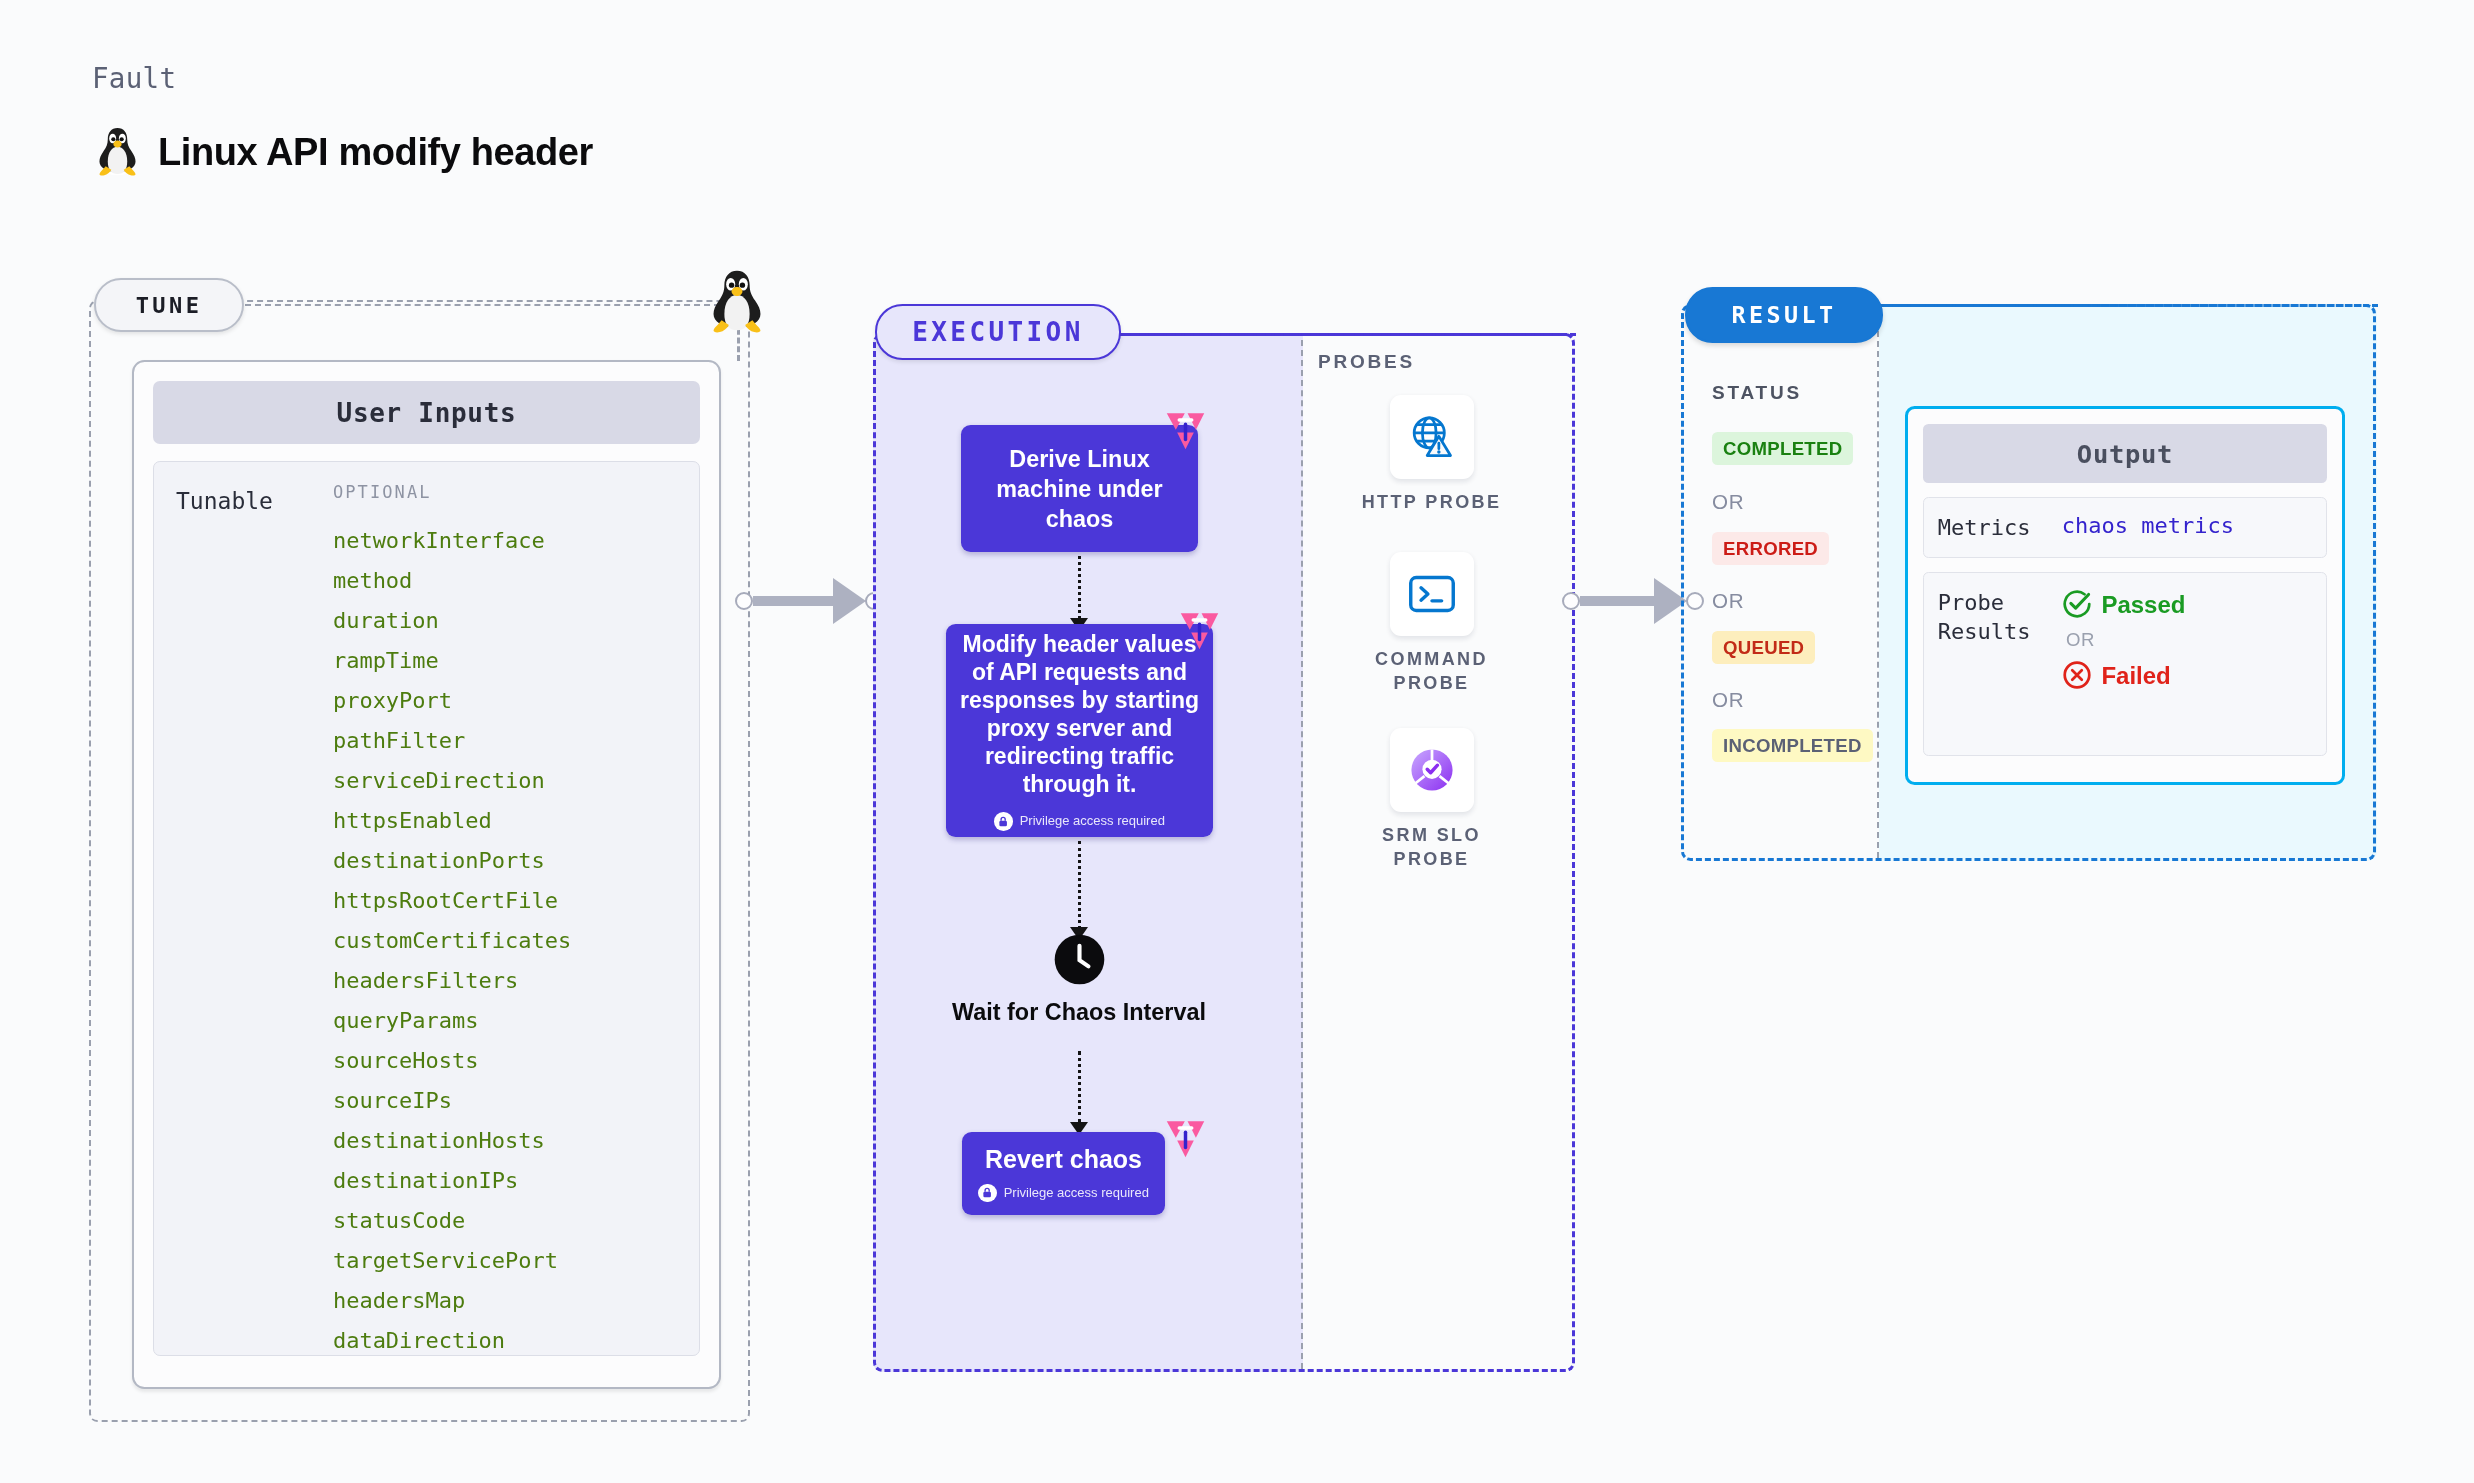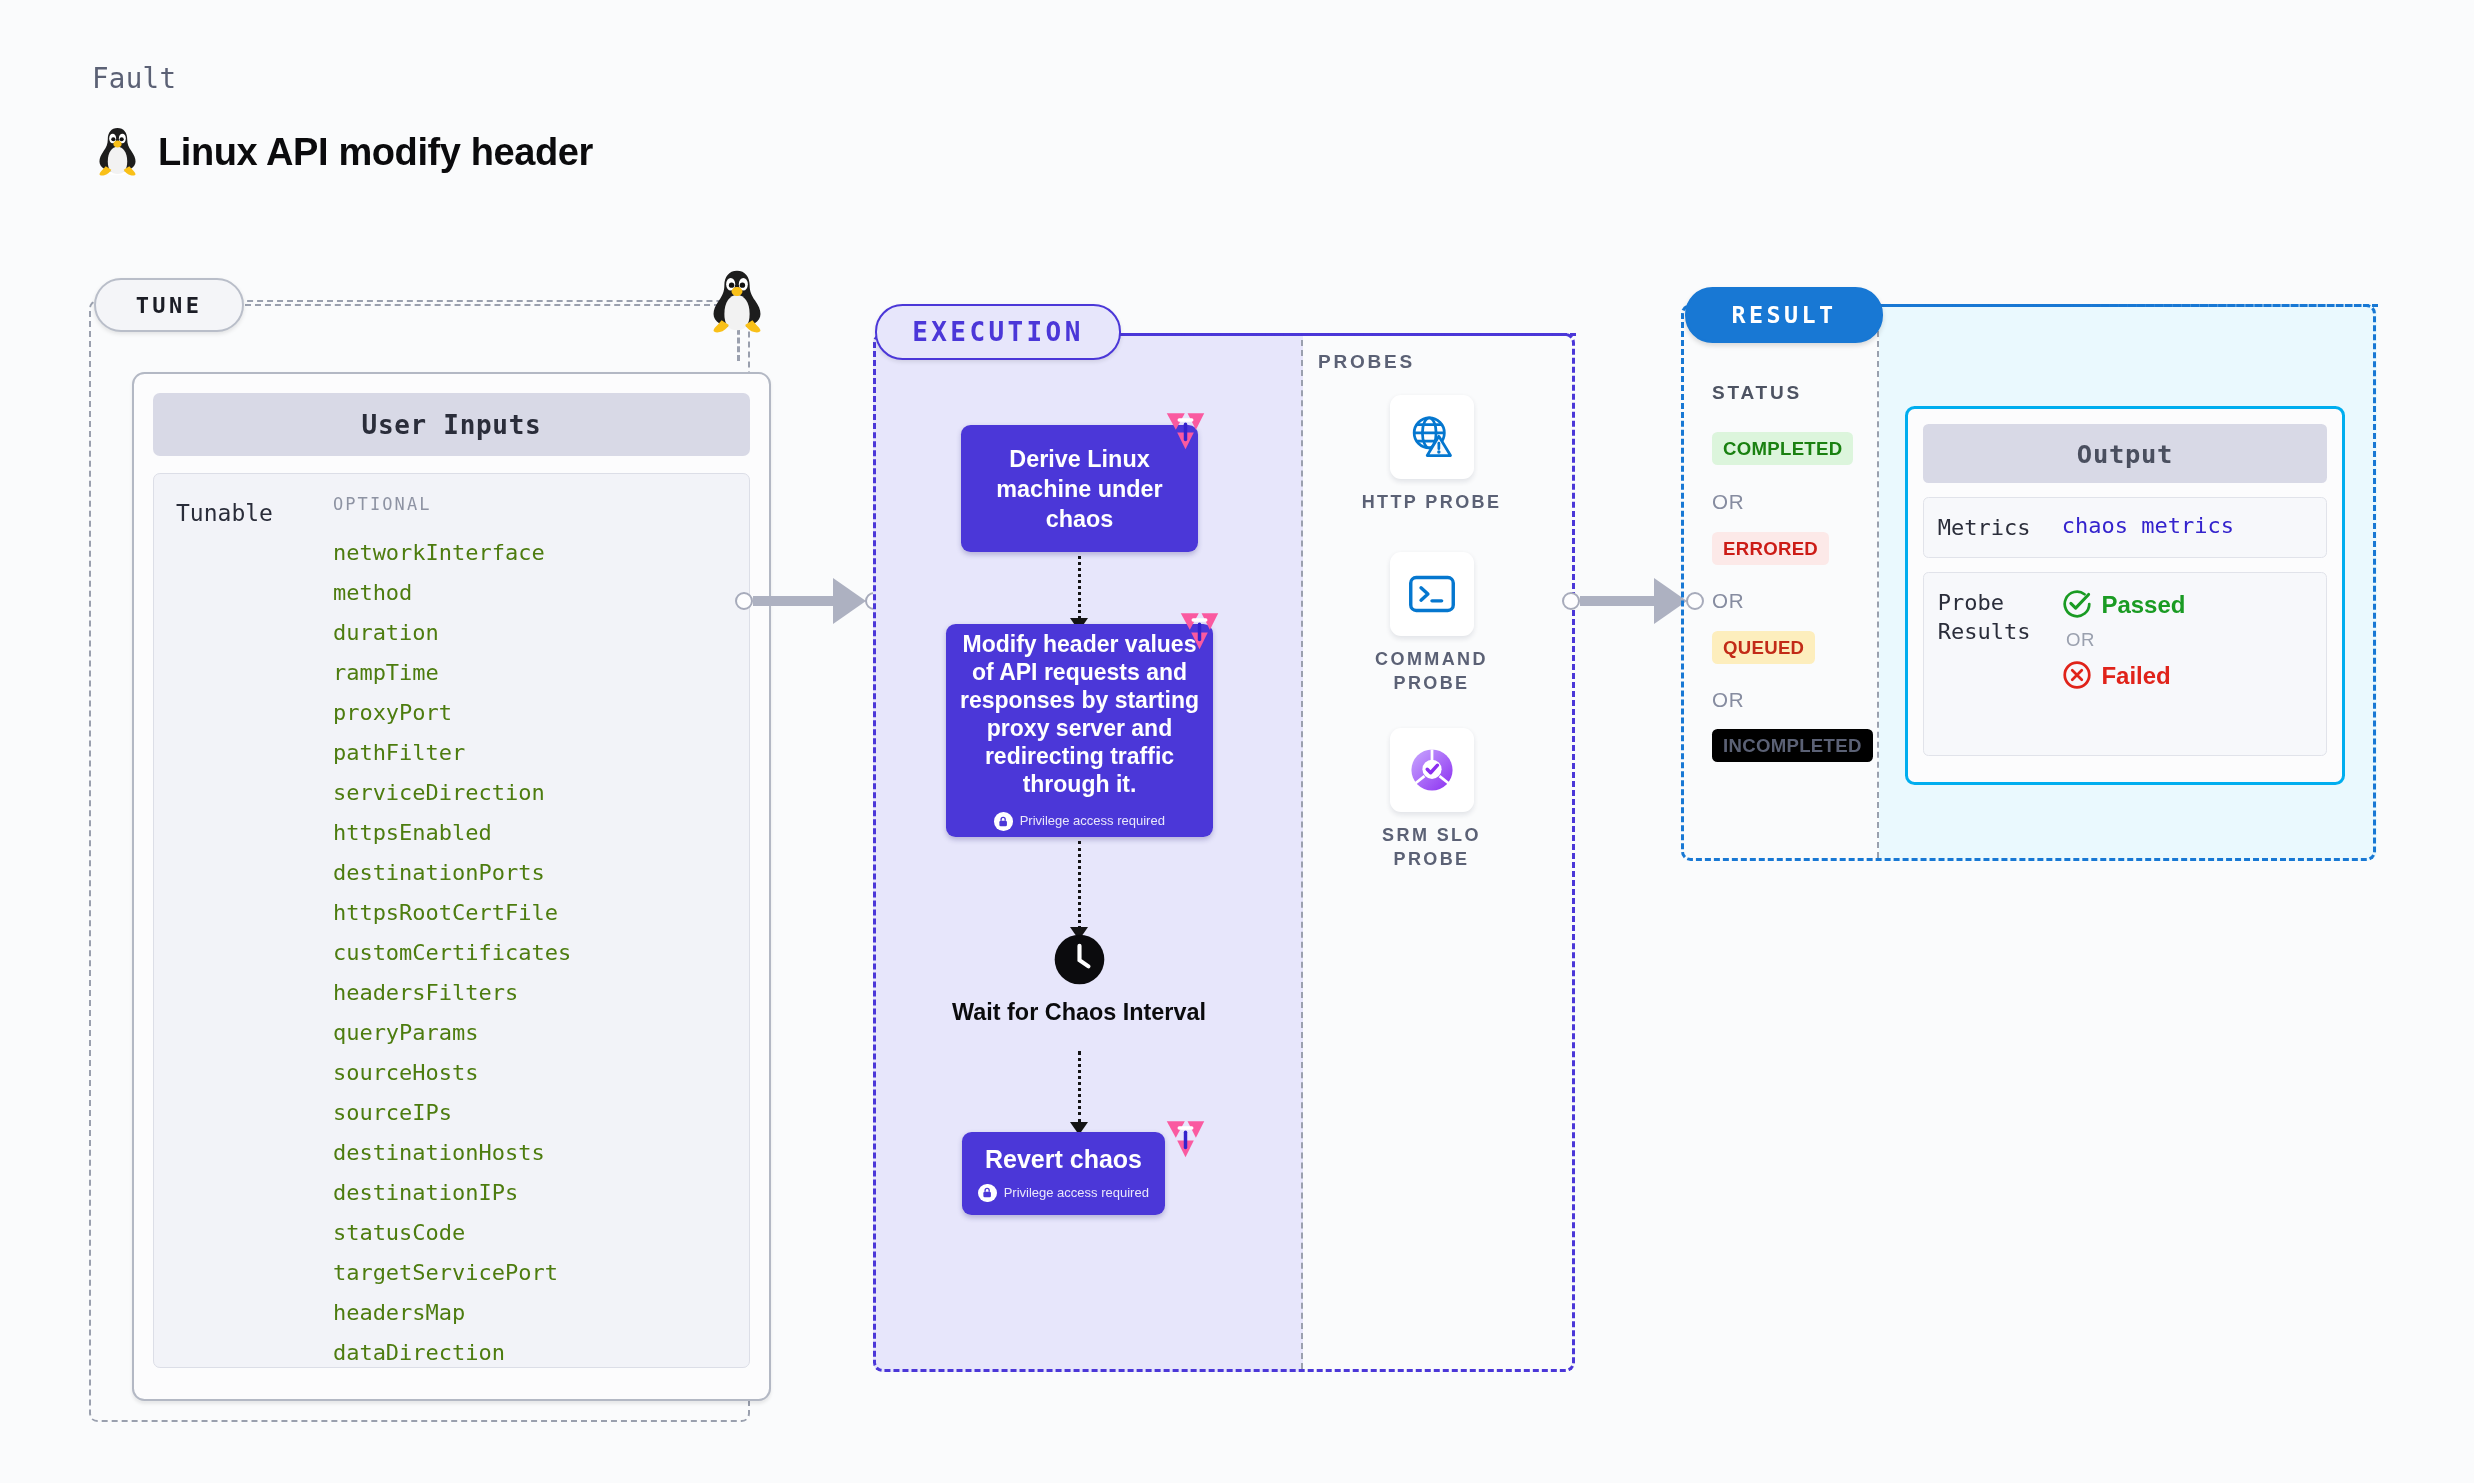--- a/index.html
+++ b/index.html
@@ -97,21 +97,21 @@
   .leader-result { left: 1883px; top: 292px; width: 495px; border-top: 3.4px dashed #1878d4; }
 
   .tux-inline { position: absolute; left: 709px; top: 256px; }
   .tux-tick {
     position: absolute; left: 737px; top: 308px; width: 0; height: 41px;
     border-left: 3.4px dashed #9aa0ae;
   }
 
   
   .inputs-card {
-    position: absolute; left: 132px; top: 360px; width: 639px; height: 1029px;
+    position: absolute; left: 132px; top: 348px; width: 589px; height: 1029px;
     background: #fcfcfd; border: 2.1px solid #b3b8c4; border-radius: 12.4px;
     box-shadow: 0 2.1px 3.4px rgba(0,0,0,.08);
   }
   .card-head {
     margin: 19px 19px 0 19px; height: 63px;
     background: #d8d9e6; border-radius: 6.9px;
     display: flex; align-items: center; justify-content: center;
     font-family: "DejaVu Sans Mono", monospace;
     font-size: 26px; font-weight: 700; color: #2a2d3a; letter-spacing: 0.7px;
   }
@@ -221,21 +221,21 @@
   }
   .or-text {
     position: absolute; font-size: 20.6px; color: #868ca0; letter-spacing: 0.7px;
   }
   .s-completed { left: 1712px; top: 420px; background: #dcf5dc; color: #1a8111; }
   .or-1 { left: 1712px; top: 478px; }
   .s-errored { left: 1712px; top: 520px; background: #fce9e8; color: #cc1c16; }
   .or-2 { left: 1712px; top: 577px; }
   .s-queued { left: 1712px; top: 619px; background: #fdeebd; color: #c22b17; }
   .or-3 { left: 1712px; top: 676px; }
-  .s-incompleted { left: 1712px; top: 717px; background: #000000; color: #5b6175; }
+  .s-incompleted { left: 1712px; top: 717px; background: #fef9c3; color: #5b6175; }
 
   
   .output-card {
     position: absolute; left: 1905px; top: 394px; width: 440px; height: 379px;
     background: #fcfcfd; border: 3.4px solid #00aeef; border-radius: 9.6px;
   }
   .out-head {
     margin: 15px 15px 0 15px; height: 59px;
     background: #d8d9e6; border-radius: 5.5px;
     display: flex; align-items: center; justify-content: center;

